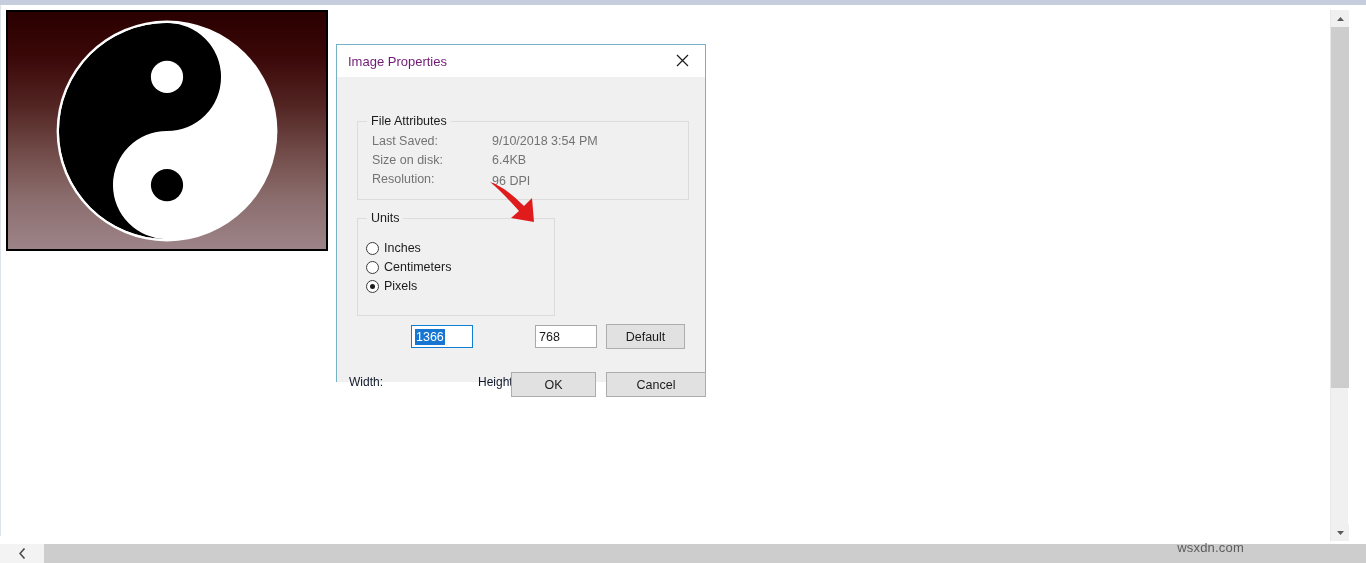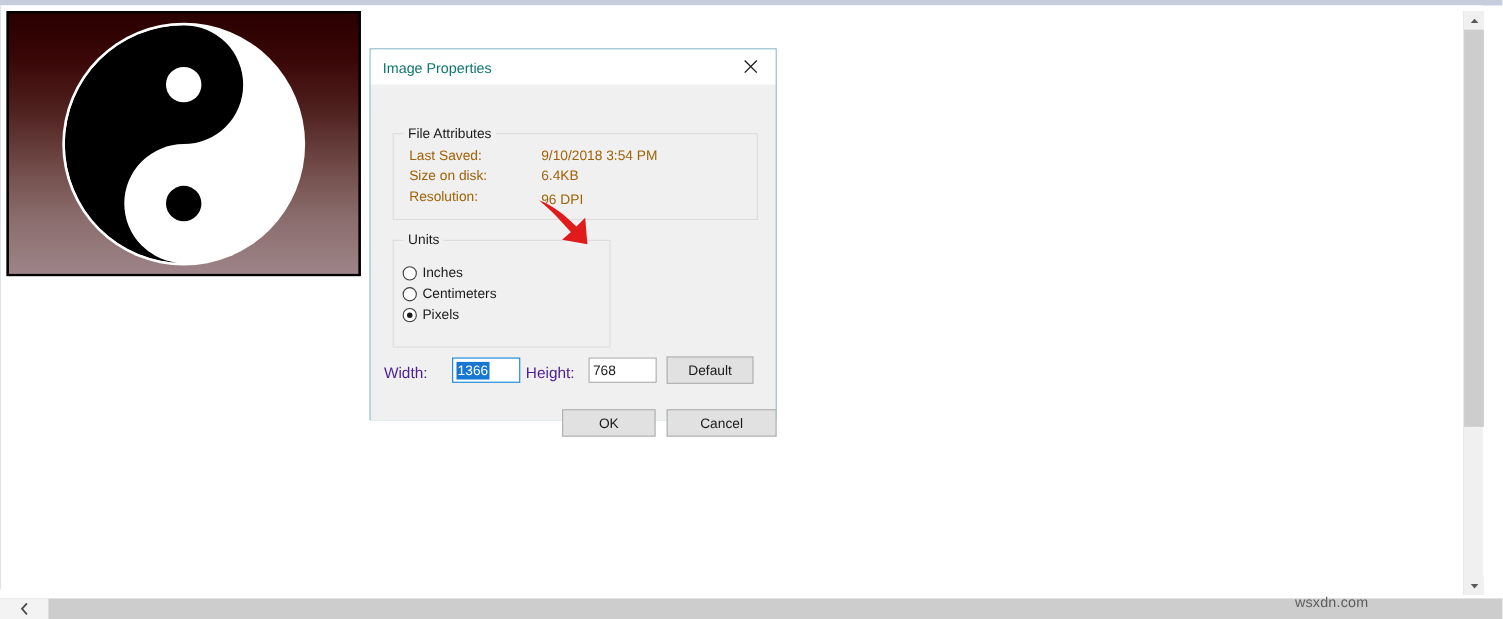--- a/index.html
+++ b/index.html
@@ -137,21 +137,21 @@
   .dialog-titlebar {
     position: relative;
     height: 32px;
     background: #ffffff;
     display: flex;
     align-items: center;
   }
   .dialog-title {
     margin-left: 11px;
     font-size: 13px;
-    color: #0f766e;
+    color: #701a75;
   }
   .dialog-close {
     position: absolute;
     right: 0; top: 0;
     width: 45px; height: 31px;
     display: flex; align-items: center; justify-content: center;
     background: transparent;
     border: none;
     cursor: default;
   }
@@ -180,21 +180,21 @@
     color: #1b1b1b;
   }
 
   #grp-file { left: 20px; top: 44px; width: 332px; height: 79px; }
   #grp-units { left: 20px; top: 141px; width: 198px; height: 98px; }
   #grp-colors { left: 189px; top: 141px; width: 163px; height: 98px; }
 
   .attr-row {
     position: absolute;
     font-size: 12.5px;
-    color: #a16207;
+    color: #737373;
     white-space: nowrap;
   }
   .attr-label { left: 14px; }
   .attr-value { left: 134px; }
 
   
   .radio-item {
     position: absolute;
     display: flex;
     align-items: center;
@@ -216,22 +216,23 @@
     position: absolute;
     left: 3px; top: 3px;
     width: 5px; height: 5px;
     border-radius: 50%;
     background: #1b1b1b;
   }
 
   
   .field-label {
     position: absolute;
-    font-size: 14px;
-    color: #4c1d95;
+    font-size: 12px;
+    color: #0f172a;
+    margin-top: 44px;
   }
   .text-input {
     position: absolute;
     height: 23px;
     background: #ffffff;
     border: 1px solid #a9a9a9;
     font-size: 12.5px;
     color: #1b1b1b;
     padding: 0 3px;
     display: flex;

